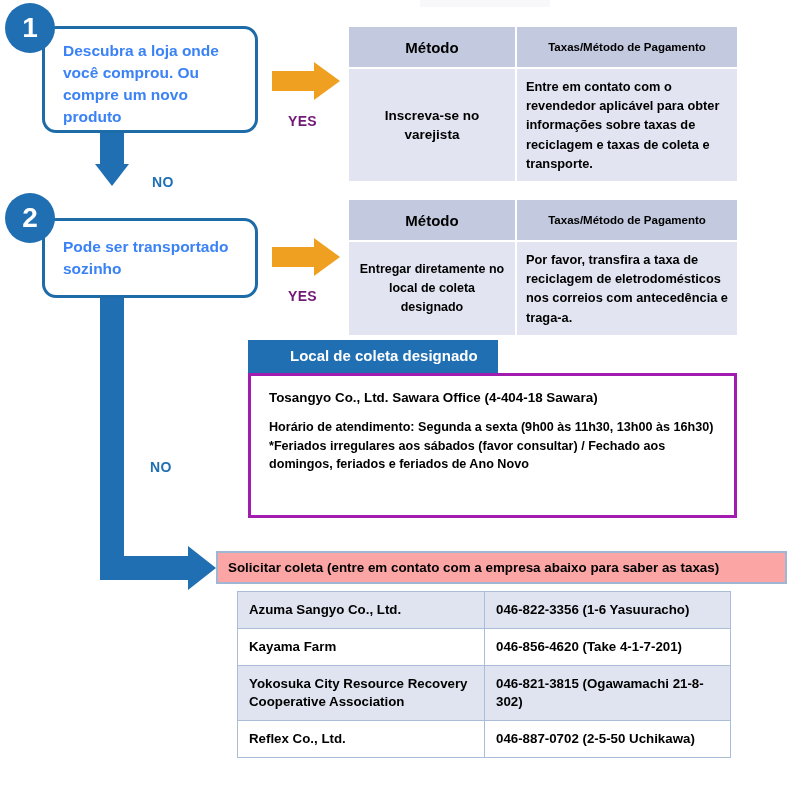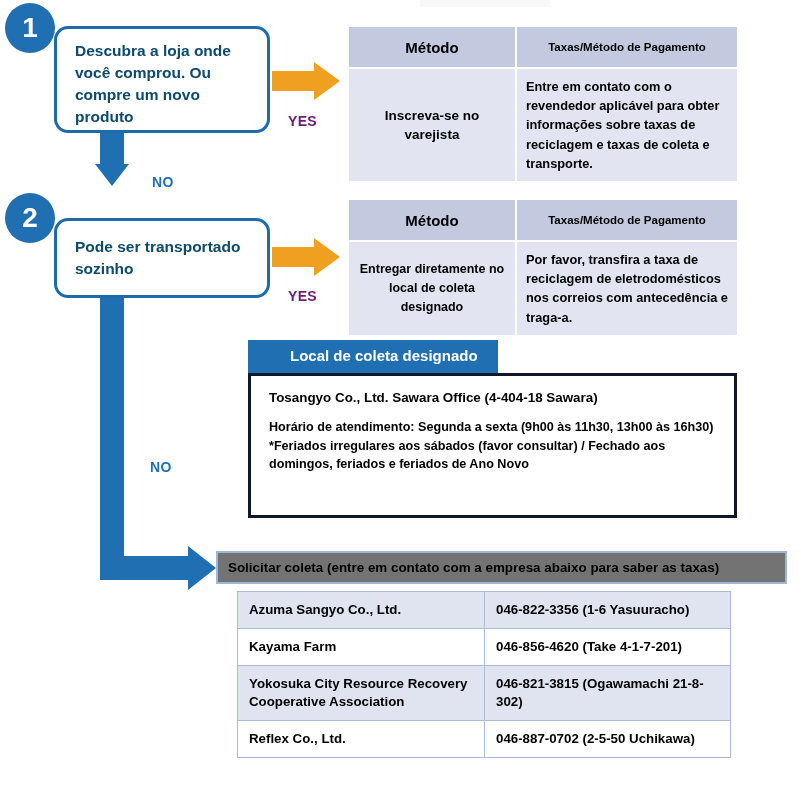--- a/index.html
+++ b/index.html
@@ -38,24 +38,23 @@
 
   
   .decision-box {
     box-sizing: border-box;
     border: 3px solid #1d6ca8;
     border-radius: 14px;
     background: #ffffff;
     padding: 11px 14px 11px 18px;
     font-size: 15.5px;
     font-weight: bold;
-    color: #0c4a6e;
+    color: #3b82f6;
     line-height: 1.42;
     z-index: 4;
-    margin-left: 12px;
   }
 
   
   .vline { background: #1f6fb2; }
   .hline { background: #1f6fb2; }
   .down-arrow-head {
     width: 0; height: 0;
     border-left: 17px solid transparent;
     border-right: 17px solid transparent;
     border-top: 22px solid #1f6fb2;
@@ -131,35 +130,35 @@
   .site-header {
     background: #1f6fb2;
     color: #ffffff;
     font-size: 15px;
     font-weight: bold;
     padding: 7px 0 7px 42px;
     box-sizing: border-box;
   }
   .site-body {
     box-sizing: border-box;
-    border: 3px solid #0f172a;
+    border: 3px solid #a21caf;
     background: #ffffff;
     padding: 12px 14px 14px 18px;
     color: #000000;
     font-weight: bold;
   }
   .site-body p { margin: 0 0 11px 0; font-size: 12.6px; line-height: 1.45; }
   .site-body p:last-child { margin-bottom: 0; }
   .site-body p.line1 { font-size: 13.4px; }
 
   
   .request-banner {
     box-sizing: border-box;
     border: 2px solid #9fb6d4;
-    background: #737373;
+    background: #fca5a5;
     color: #000000;
     font-size: 13.4px;
     font-weight: bold;
     display: flex;
     align-items: center;
     padding-left: 10px;
   }
 
   
   .company-table {

